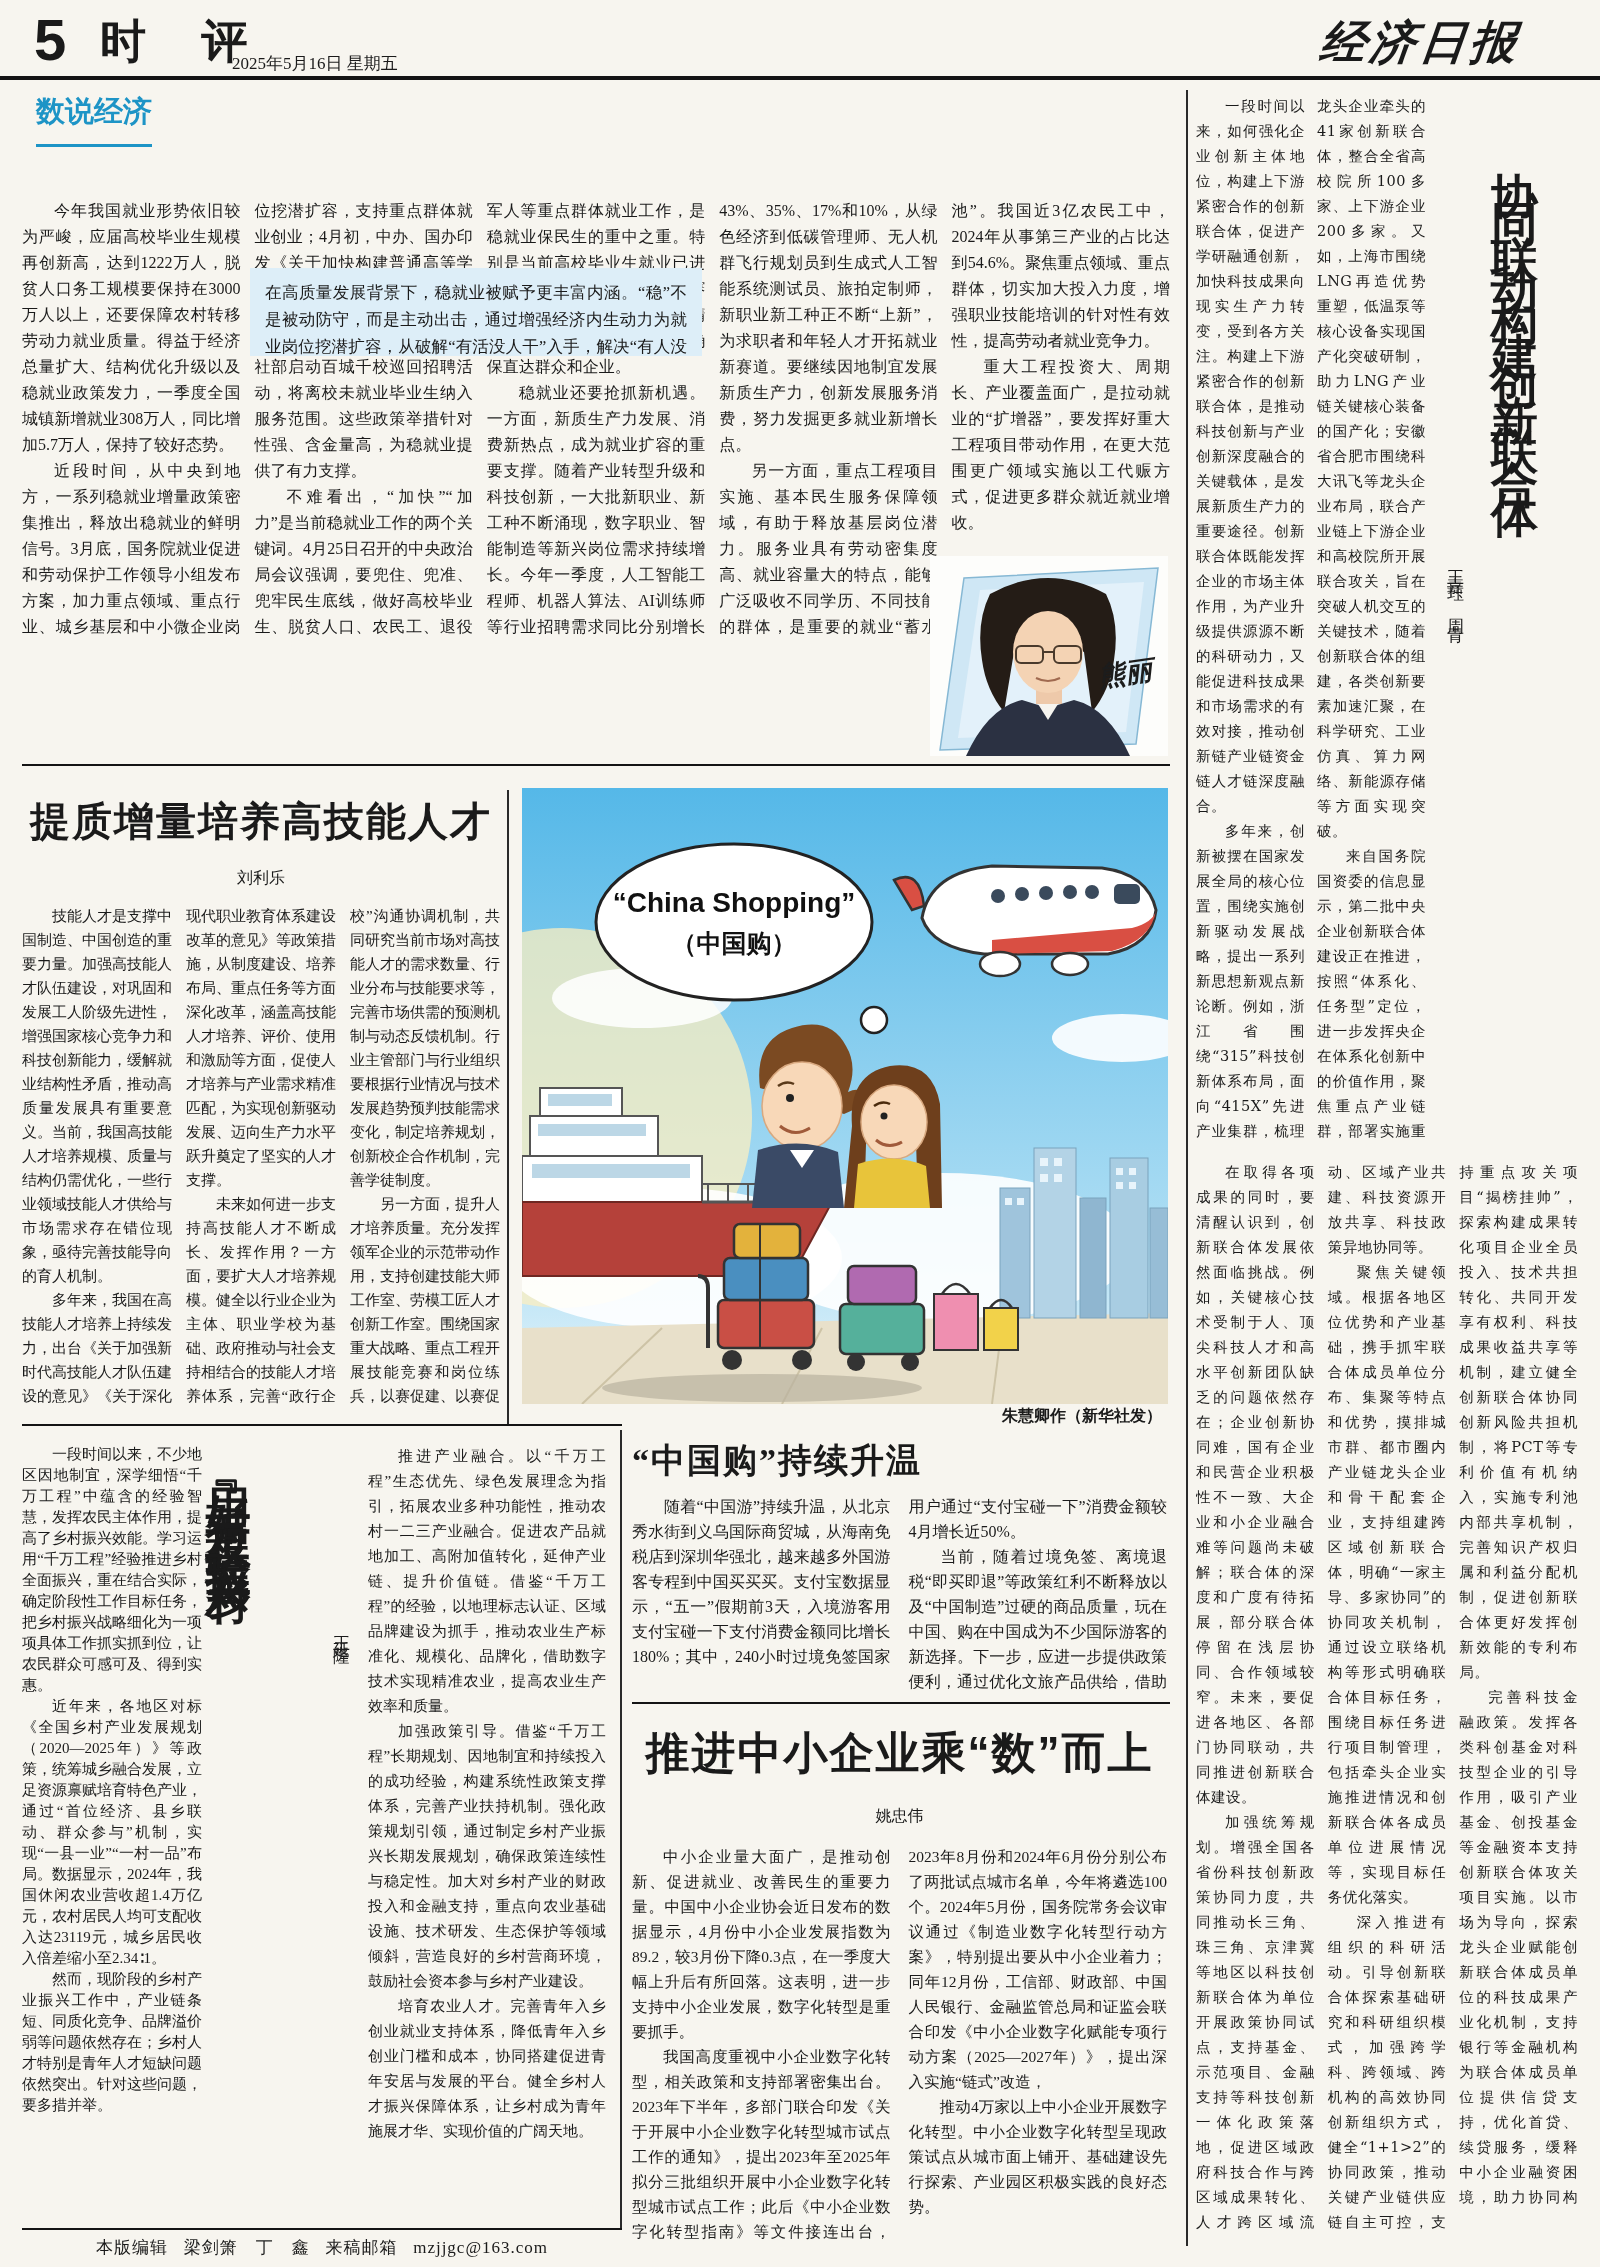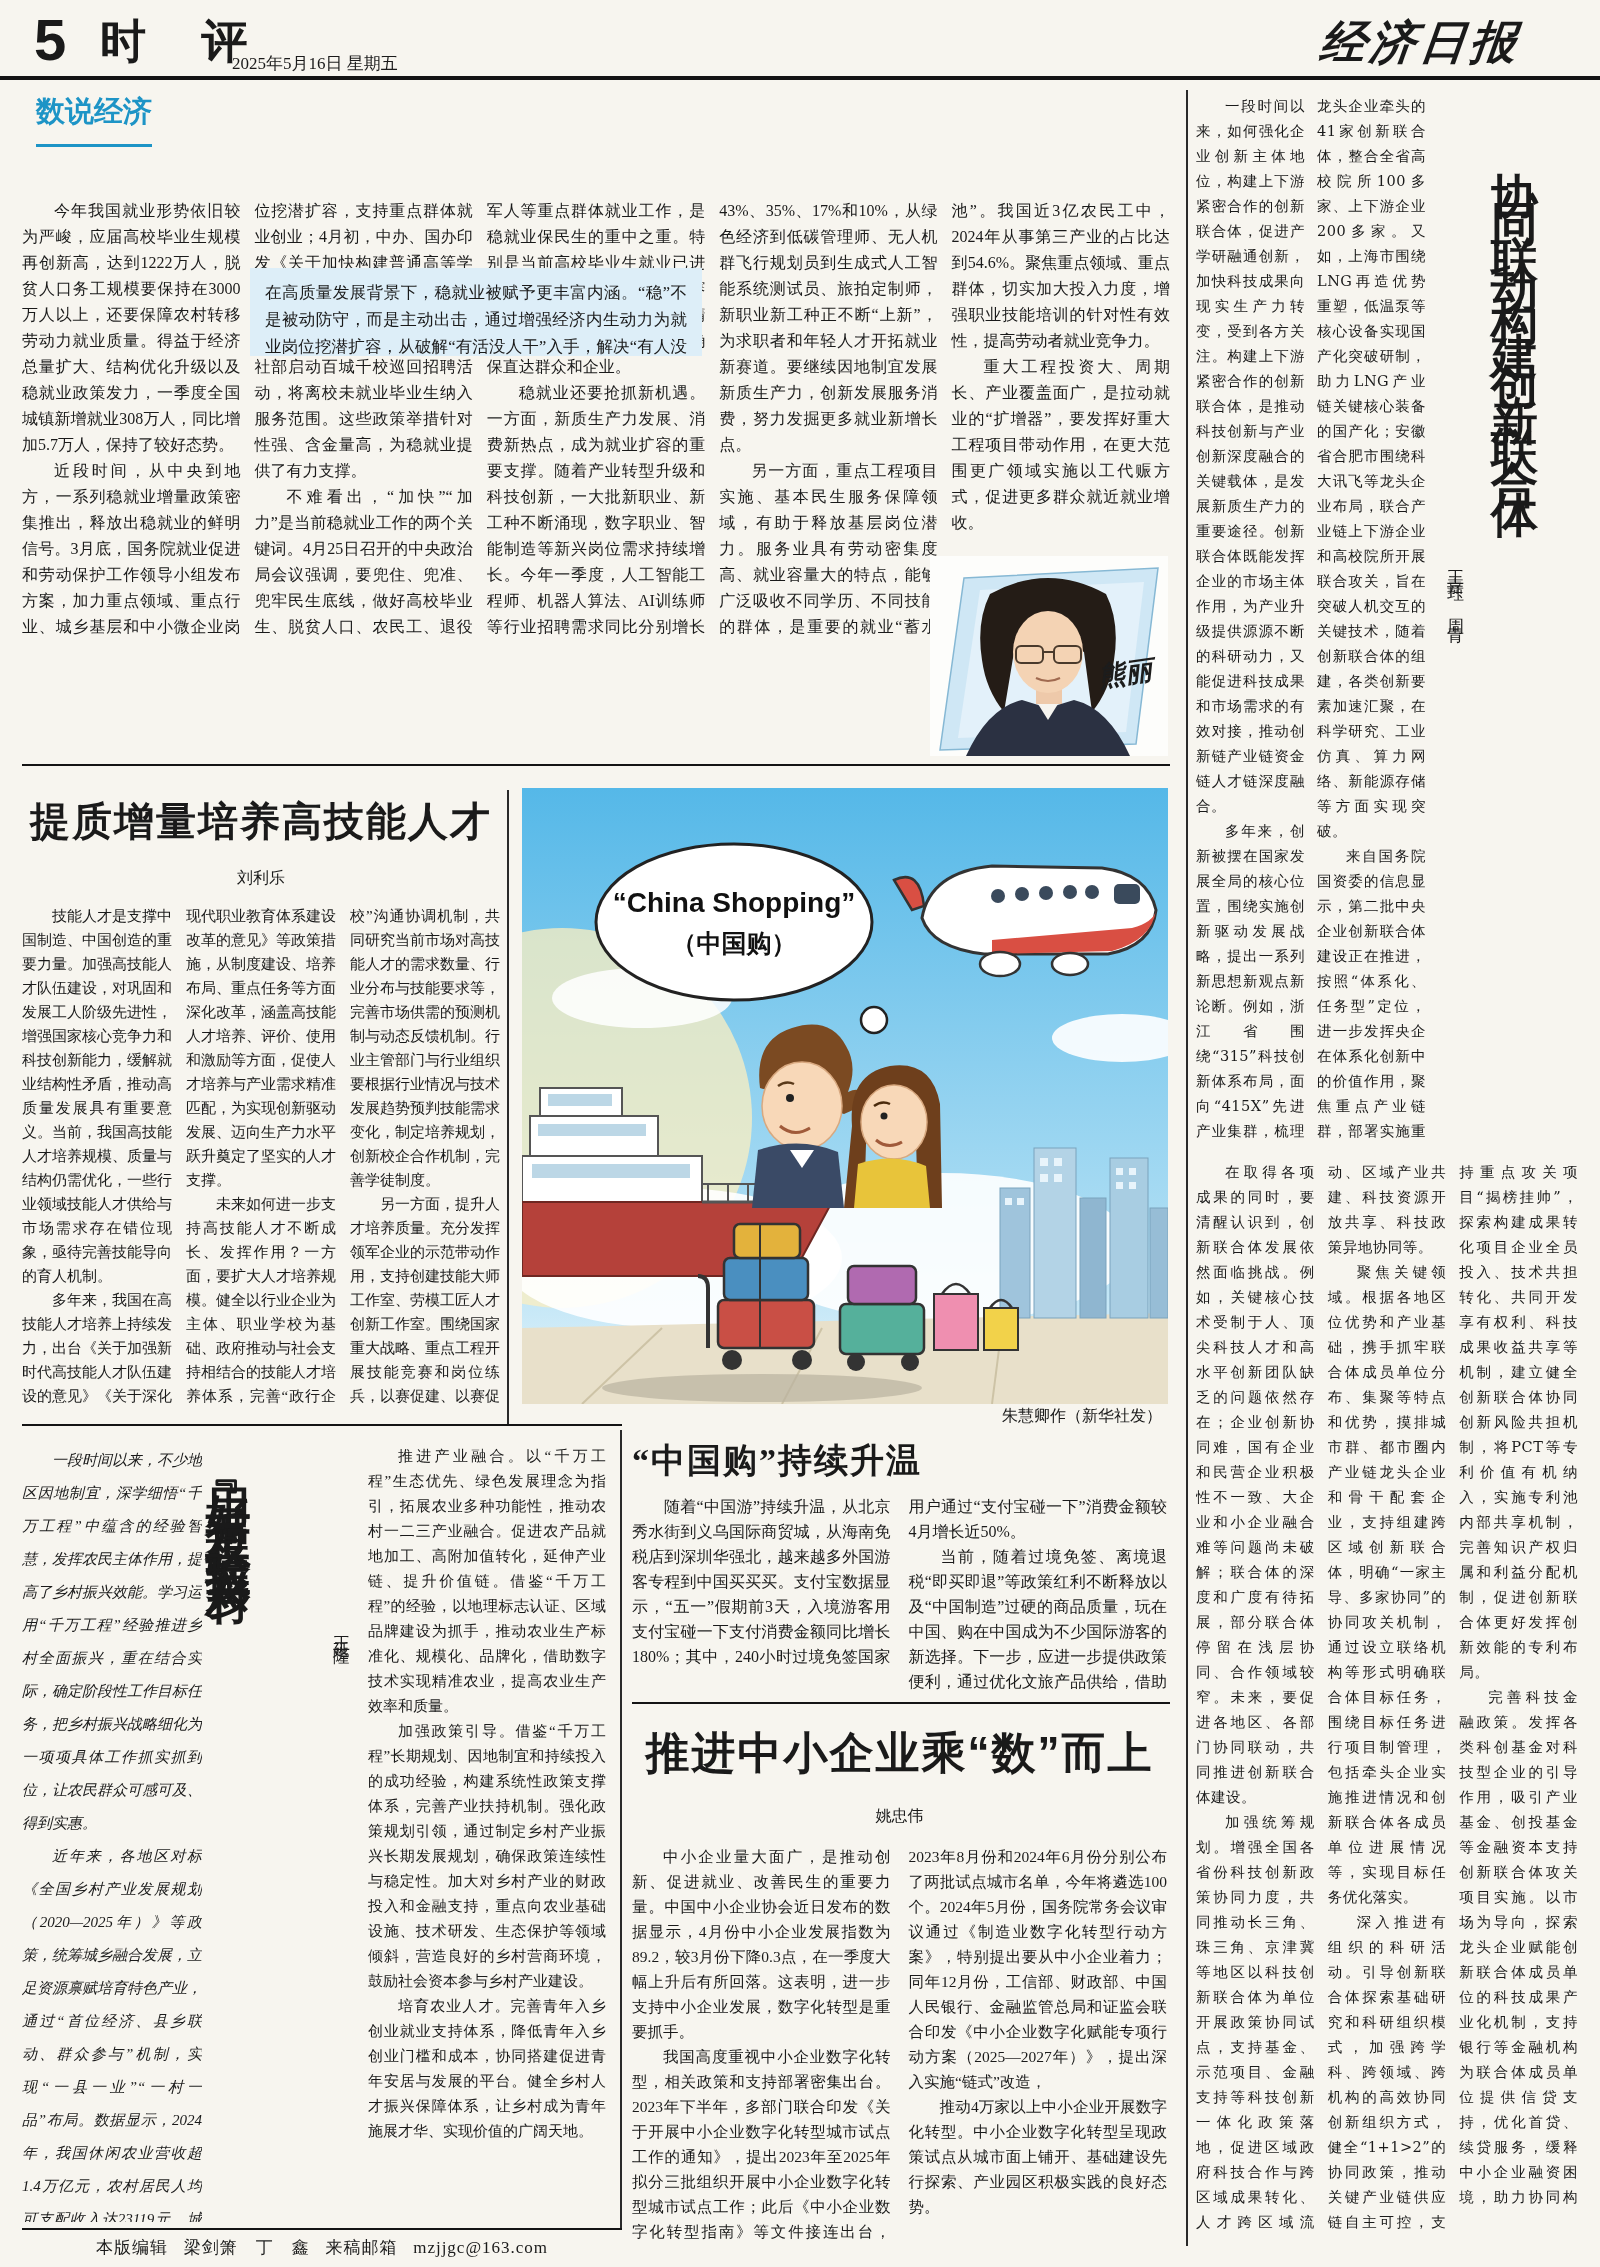--- a/index.html
+++ b/index.html
@@ -26,31 +26,31 @@
              font-size:16px;line-height:26px;}
   .standfirst{left:250px;top:268px;width:452px;height:88px;background:#ddeef8;padding:11px 15px;
               box-sizing:border-box;font-size:16.5px;line-height:27px;text-align:justify;overflow:hidden;}
   .photo{left:930px;top:556px;width:238px;height:200px;background:#fff;}
   
   .skills-title{left:22px;top:794px;width:478px;text-align:center;font-size:40px;letter-spacing:2px;}
   .skills-byline{left:22px;top:868px;width:478px;text-align:center;font-size:16px;}
   .skills-body{left:22px;top:904px;width:478px;height:514px;column-count:3;column-gap:14px;
                font-size:15px;line-height:24px;}
   
-  .credit{left:700px;top:1406px;width:462px;text-align:right;font-size:16px;}
+  .credit{left:700px;top:1406px;width:462px;text-align:right;font-size:16px;font-weight:bold;}
   .shopping-title{left:632px;top:1438px;font-size:34px;letter-spacing:2px;}
   .shopping-body{left:632px;top:1494px;width:535px;height:202px;column-count:2;column-gap:18px;
                  font-size:16px;line-height:25px;}
   
   .sme-title{left:632px;top:1724px;width:535px;text-align:center;font-size:44px;letter-spacing:2px;}
   .sme-byline{left:632px;top:1806px;width:535px;text-align:center;font-size:16px;}
   .sme-body{left:632px;top:1844px;width:535px;height:400px;column-count:2;column-gap:18px;
             font-size:15.5px;line-height:25px;}
   
-  .rural-left{left:22px;top:1444px;width:180px;height:778px;font-size:15px;line-height:33px;font-style:italic;}
+  .rural-left{left:22px;top:1444px;width:180px;height:778px;font-size:15px;line-height:21px;}
   .rural-title{left:200px;top:1452px;height:780px;font-size:45px;line-height:56px;letter-spacing:7px;}
   .rural-byline{left:330px;top:1622px;height:120px;font-size:17px;letter-spacing:6px;}
   .rural-right{left:368px;top:1444px;width:238px;height:778px;font-size:15px;line-height:25px;}
   
   .inno-top{left:1196px;top:94px;width:230px;height:1058px;column-count:2;column-gap:12px;
             font-size:14.5px;line-height:25px;letter-spacing:.5px;font-family:"DejaVu Serif",serif;}
   .inno-byline{left:1444px;top:556px;height:230px;font-size:17px;letter-spacing:8px;}
   .inno-title{left:1484px;top:134px;height:1014px;font-size:47px;letter-spacing:32px;line-height:62px;}
   .inno-bottom{left:1196px;top:1160px;width:382px;height:1086px;column-count:3;column-gap:13px;
                font-size:14.5px;line-height:25px;letter-spacing:.5px;font-family:"DejaVu Serif",serif;}

